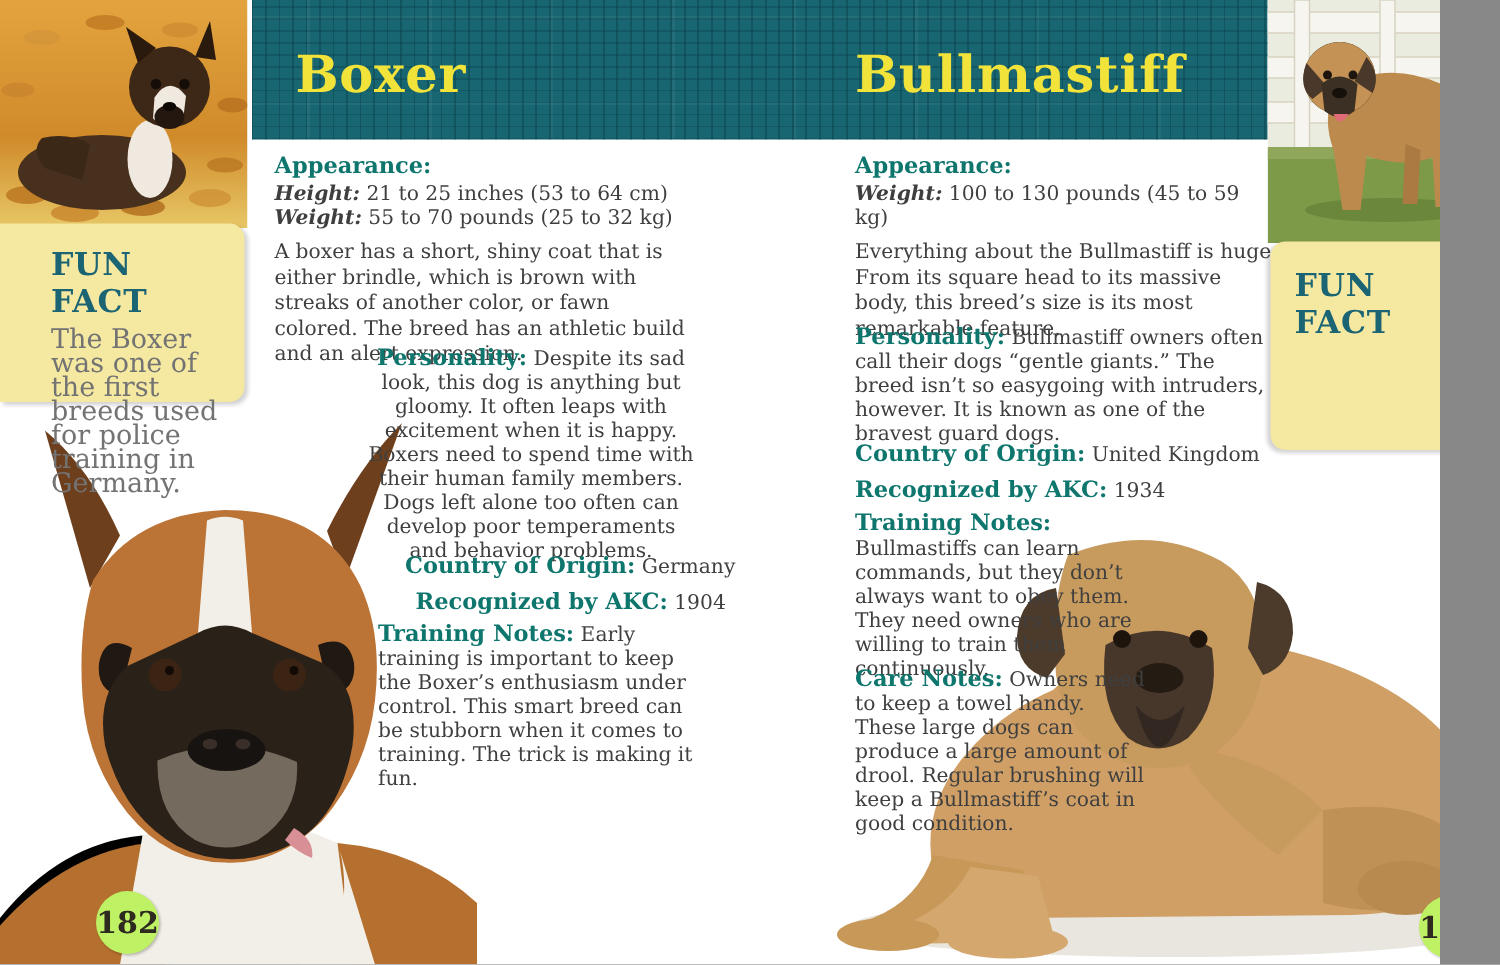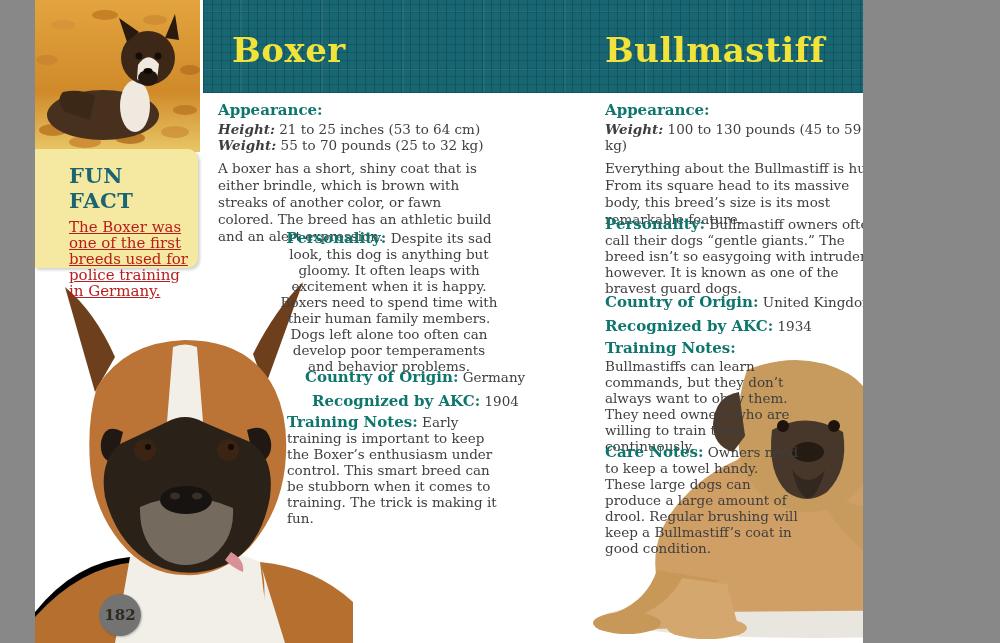--- a/index.html
+++ b/index.html
@@ -1,18 +1,18 @@
 <!DOCTYPE html>
 <html><head>
 <meta charset="utf-8">
 <style>
   html,body{margin:0;padding:0;background:#888;}
   .spread{
-    position:relative;width:828px;height:643px;background:#ffffff;
-    font-family:"DejaVu Serif","Liberation Serif",serif;overflow:hidden;margin-left:35px;
+    position:relative;width:960px;height:643px;background:#ffffff;
+    font-family:"DejaVu Serif","Liberation Serif",serif;overflow:hidden;
   }
   
   .banner{
     position:absolute;left:168px;top:0;width:677px;height:93px;
     background-color:#186672;
     background-image:
       repeating-linear-gradient(90deg, rgba(9,64,74,.45) 0 1px, transparent 1px 9px),
       repeating-linear-gradient(0deg, rgba(9,64,74,.38) 0 1px, transparent 1px 8px),
       repeating-linear-gradient(90deg, transparent 0 37px, rgba(255,255,255,.05) 37px 39px, transparent 39px 81px),
       repeating-linear-gradient(0deg, transparent 0 23px, rgba(255,255,255,.05) 23px 25px, transparent 25px 57px);
@@ -39,21 +39,21 @@
     box-shadow:2px 2px 3px rgba(0,0,0,.18);
   }
   .funfact.right{
     left:847px;top:161px;width:153px;height:139px;
     border-radius:10px 0 0 10px;padding:16px 16px 10px 16px;
     box-shadow:-2px 2px 3px rgba(0,0,0,.18);
   }
   .funfact h2{
     margin:0 0 6px 0;font-size:21px;font-weight:bold;color:#1b6474;letter-spacing:.5px;
   }
-  .funfact p{margin:0;font-size:15px;line-height:16px;color:#b91c1c;text-decoration:underline;}
+  .funfact p{margin:0;font-size:18px;line-height:16px;color:#737373;}
   .funfact .bold-word{font-weight:bold;}
   
   .blk{position:absolute;color:#3f3f3f;font-size:13.5px;line-height:17px;z-index:1;}
   .hd{color:#0f766e;font-weight:bold;font-size:15px;}
   .hd-block{margin:0 0 2px 0;}
   .ital{font-style:italic;font-weight:bold;}
   .stat-line{margin:0;line-height:16px;}
   p.para{margin:0;}
   
   .l-appear{left:183px;top:102px;width:280px;}
@@ -67,21 +67,21 @@
   .r-appear{left:570px;top:102px;width:280px;}
   .r-desc{left:570px;top:160px;width:282px;}
   .r-pers{left:570px;top:216px;width:283px;line-height:16px;}
   .r-origin{left:570px;top:294px;width:280px;}
   .r-akc{left:570px;top:318px;width:280px;}
   .r-train{left:570px;top:340px;width:203px;line-height:16px;}
   .r-care{left:570px;top:444px;width:198px;line-height:16px;}
   
   .pagenum{
     position:absolute;width:42px;height:42px;border-radius:50%;
-    background:#737373;color:#2e2a20;font-weight:bold;font-size:15px;
+    background:#bef264;color:#2e2a20;font-weight:bold;font-size:20px;
     display:flex;align-items:center;justify-content:center;z-index:4;
     box-shadow:1px 1px 2px rgba(0,0,0,.25);
   }
   .pagenum.left{left:64px;top:594px;}
   .pagenum.right{left:946px;top:597px;}
 </style>
 </head>
 <body>
 
 <div class="spread">

